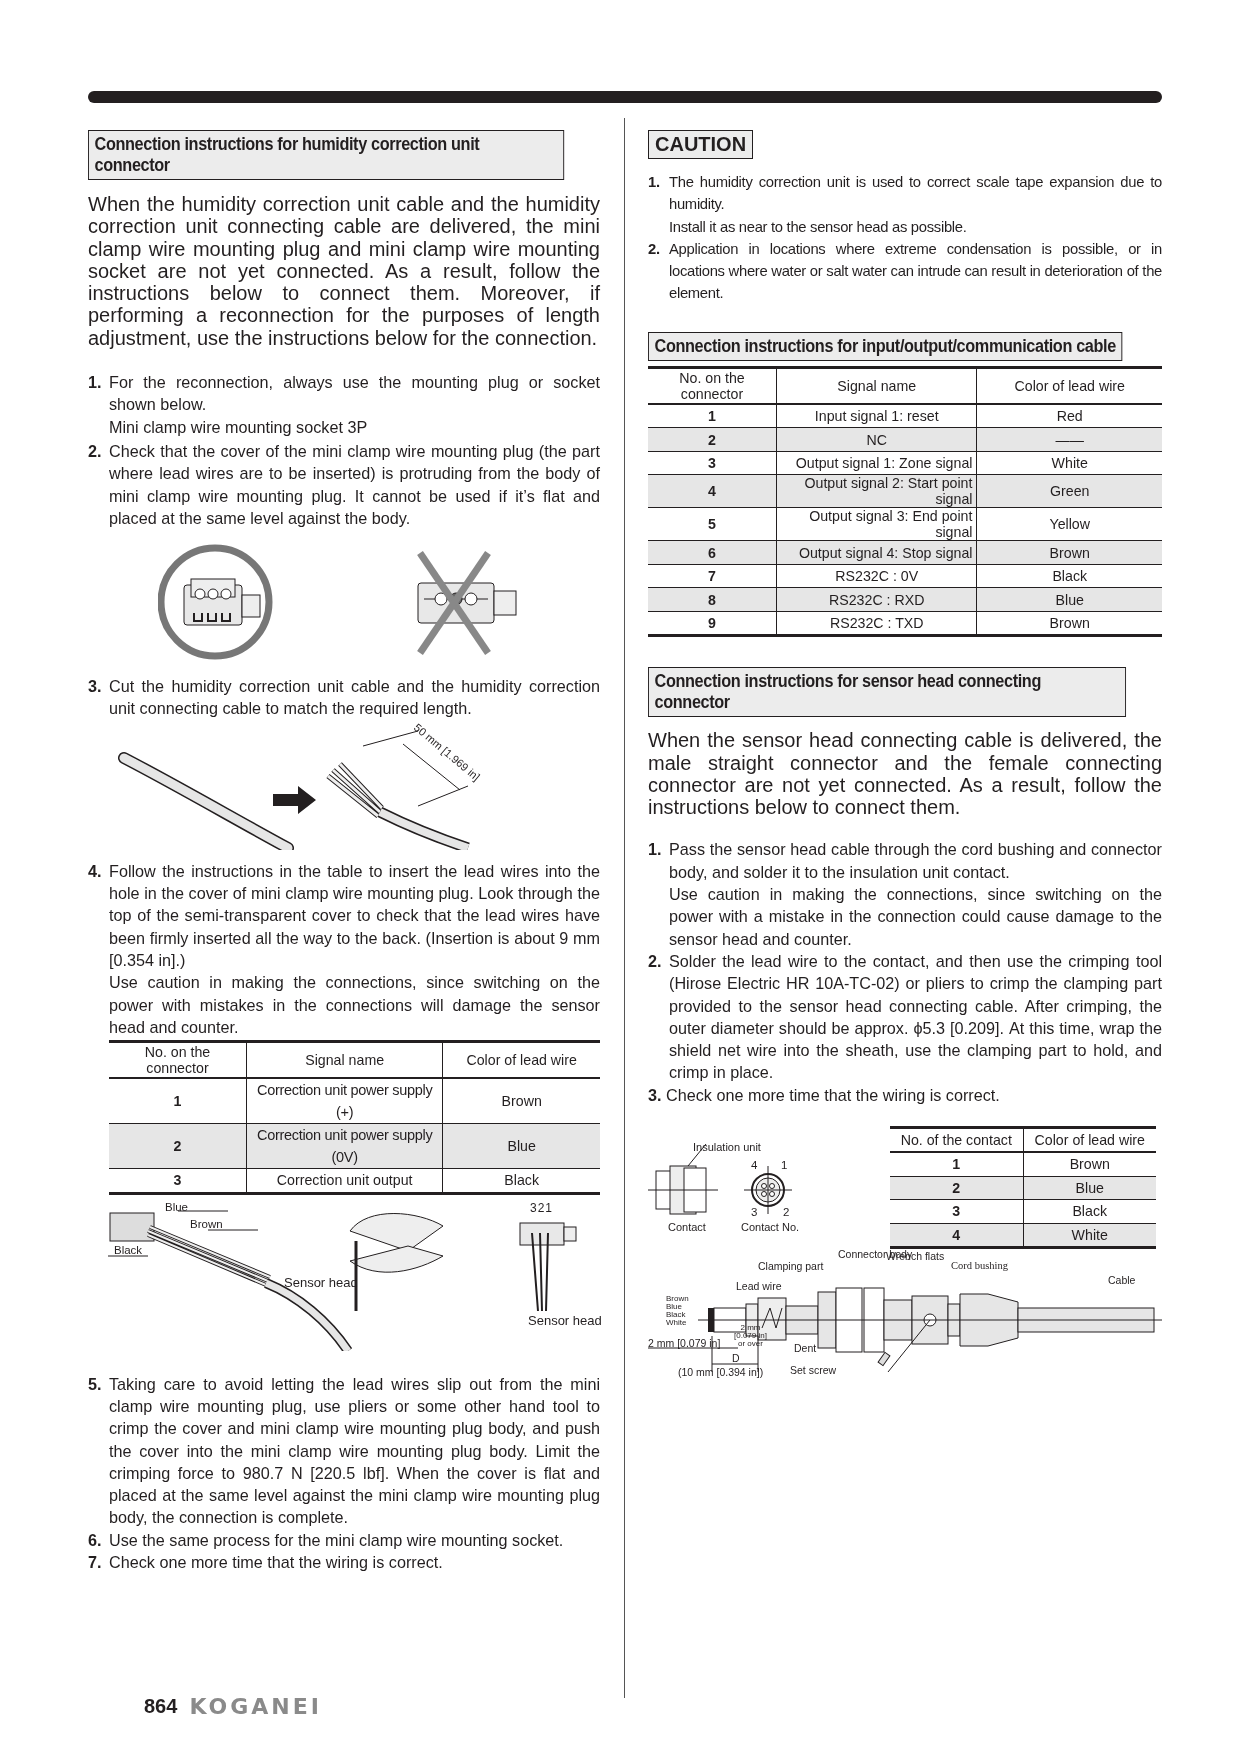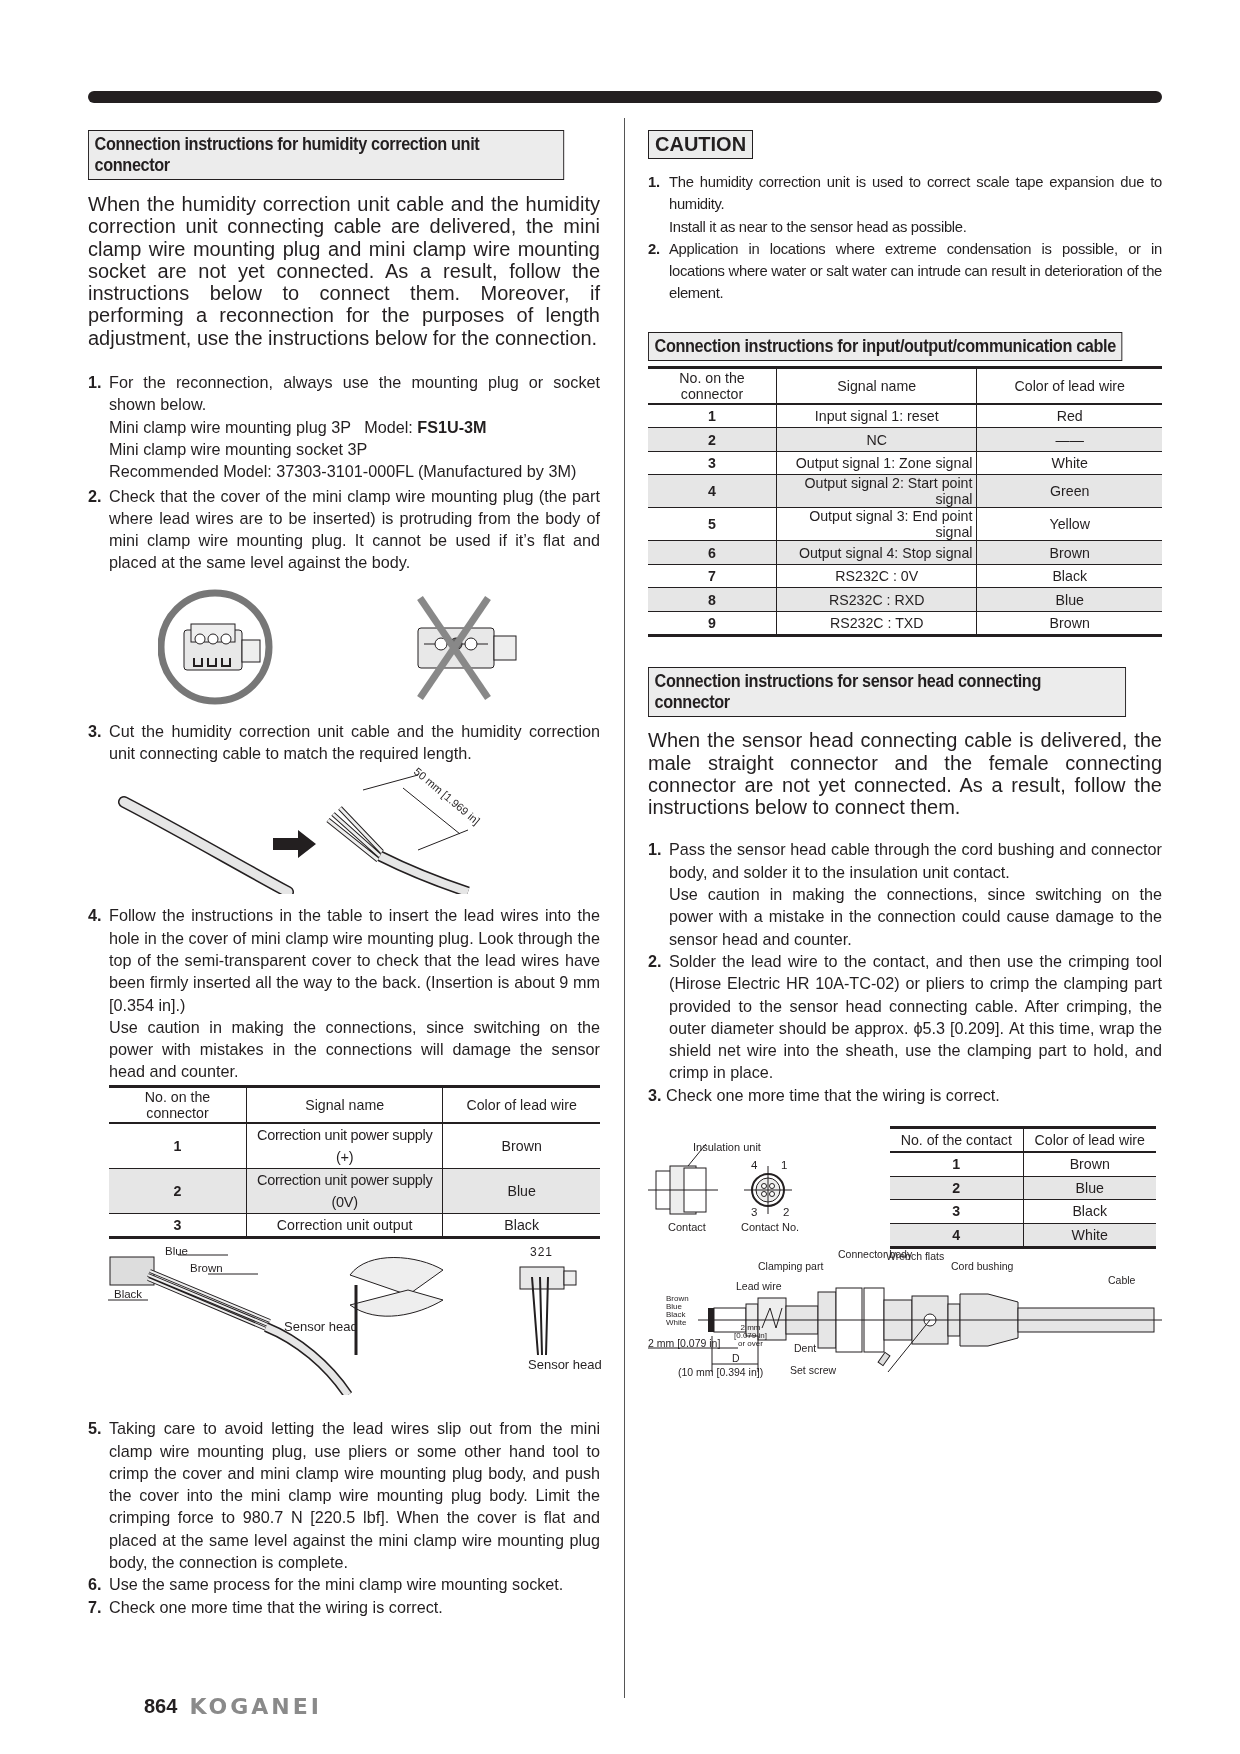--- a/index.html
+++ b/index.html
@@ -42,23 +42,21 @@
 <div class="divider"></div>
 
 <div class="col col-left">
   <div class="sec-title">Connection instructions for humidity correction unit connector</div>
   <p class="body" style="margin-top:13px;">When the humidity correction unit cable and the humidity correction unit connecting cable are delivered, the mini clamp wire mounting plug and mini clamp wire mounting socket are not yet connected. As a result, follow the instructions below to connect them. Moreover, if performing a reconnection for the purposes of length adjustment, use the instructions below for the connection.</p>
 
   <ol class="steps" style="margin-top:22px;">
     <li>
       <span class="num">1.</span>
       <span>For the reconnection, always use the mounting plug or socket shown below.</span>
-      <span class="sub" style="text-align:left;"><span style="white-space:pre;">Mini clamp wire mounting plug 3P   Model: </span><b>FS1U-3M</b></span>
       <span class="sub" style="text-align:left;">Mini clamp wire mounting socket 3P</span>
-      <span class="sub" style="text-align:left;">Recommended Model: 37303-3101-000FL (Manufactured by 3M)</span>
     </li>
     <li style="margin-top:2px;">
       <span class="num">2.</span>
       <span>Check that the cover of the mini clamp wire mounting plug (the part where lead wires are to be inserted) is protruding from the body of mini clamp wire mounting plug. It cannot be used if it’s flat and placed at the same level against the body.</span>
     </li>
   </ol>
 
   
   <div style="position:relative;height:122px;margin-top:14px;">
     <svg width="360" height="122" style="position:absolute;left:70px;top:0;">
@@ -344,21 +342,21 @@
         </g>
       <line x1="240" y1="126" x2="282" y2="74" stroke="#231f20"></line>
       <line x1="0" y1="102" x2="90" y2="102" stroke="#231f20"></line>
       <line x1="64" y1="90" x2="64" y2="126" stroke="#231f20"></line>
       <line x1="110" y1="90" x2="110" y2="126" stroke="#231f20"></line>
       <line x1="64" y1="118" x2="110" y2="118" stroke="#231f20"></line>
     </svg>
     <div class="lbl" style="left:190px;top:2px;font-size:10.5px;">Connector body</div>
     <div class="lbl" style="left:110px;top:14px;font-size:10.5px;">Clamping part</div>
     <div class="lbl" style="left:238px;top:4px;font-size:10.5px;">Wrench flats</div>
-    <div class="lbl" style="left:303px;top:14px;font-size:10.5px;">Cord bushing</div>
+    <div class="lbl" style="left:303px;top:14px;font-size:10.5px;font-family:Liberation Serif, serif;">Cord bushing</div>
     <div class="lbl" style="left:460px;top:28px;font-size:10.5px;">Cable</div>
     <div class="lbl" style="left:88px;top:34px;font-size:10.5px;">Lead wire</div>
     <div class="lbl" style="left:18px;top:48px;font-size:8px;">Brown</div>
     <div class="lbl" style="left:18px;top:56px;font-size:8px;">Blue</div>
     <div class="lbl" style="left:18px;top:64px;font-size:8px;">Black</div>
     <div class="lbl" style="left:18px;top:72px;font-size:8px;">White</div>
     <div class="lbl" style="left:0;top:91px;font-size:10.5px;">2 mm [0.079 in]</div>
     <div class="lbl" style="left:86px;top:78px;font-size:8px;line-height:8px;text-align:center;">
       <div>2 mm</div>
       <div>[0.079 in]</div>

